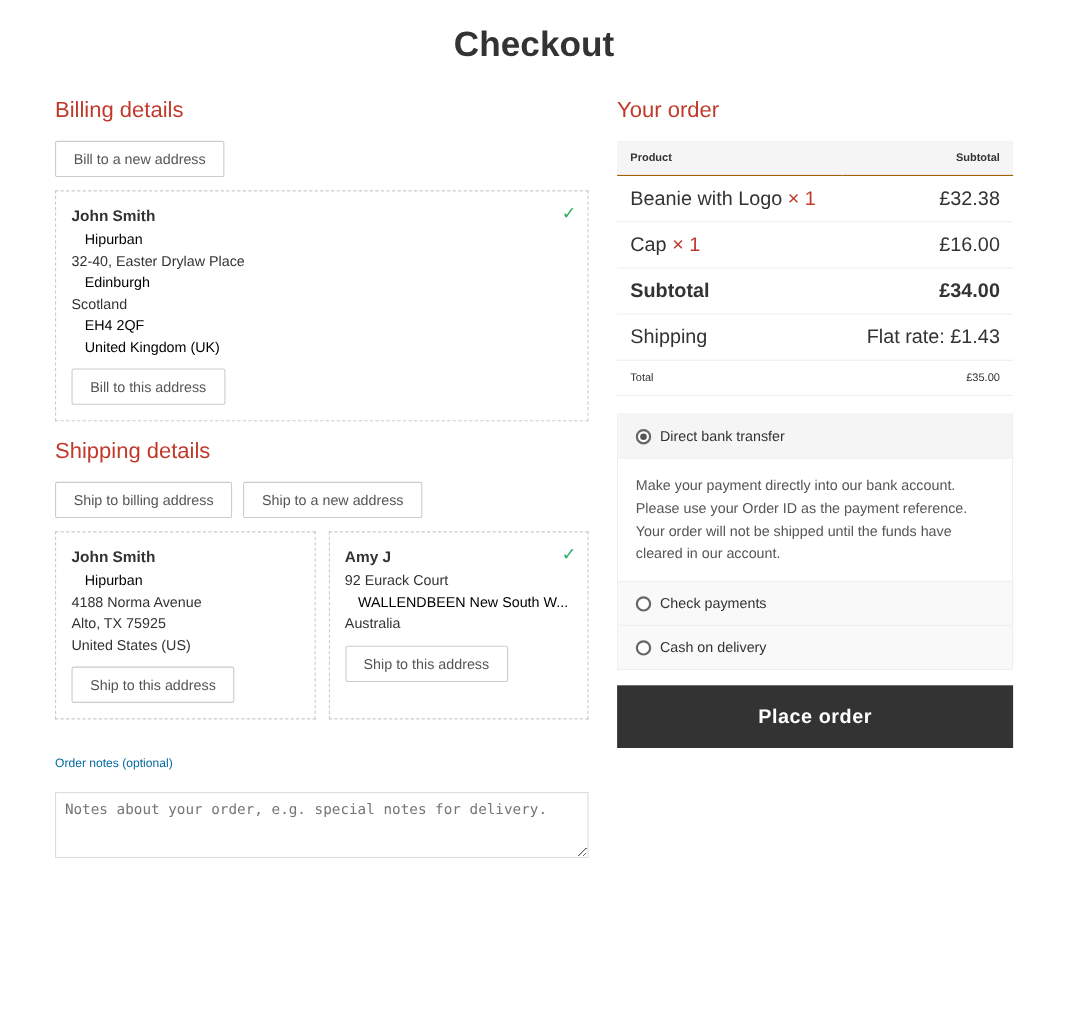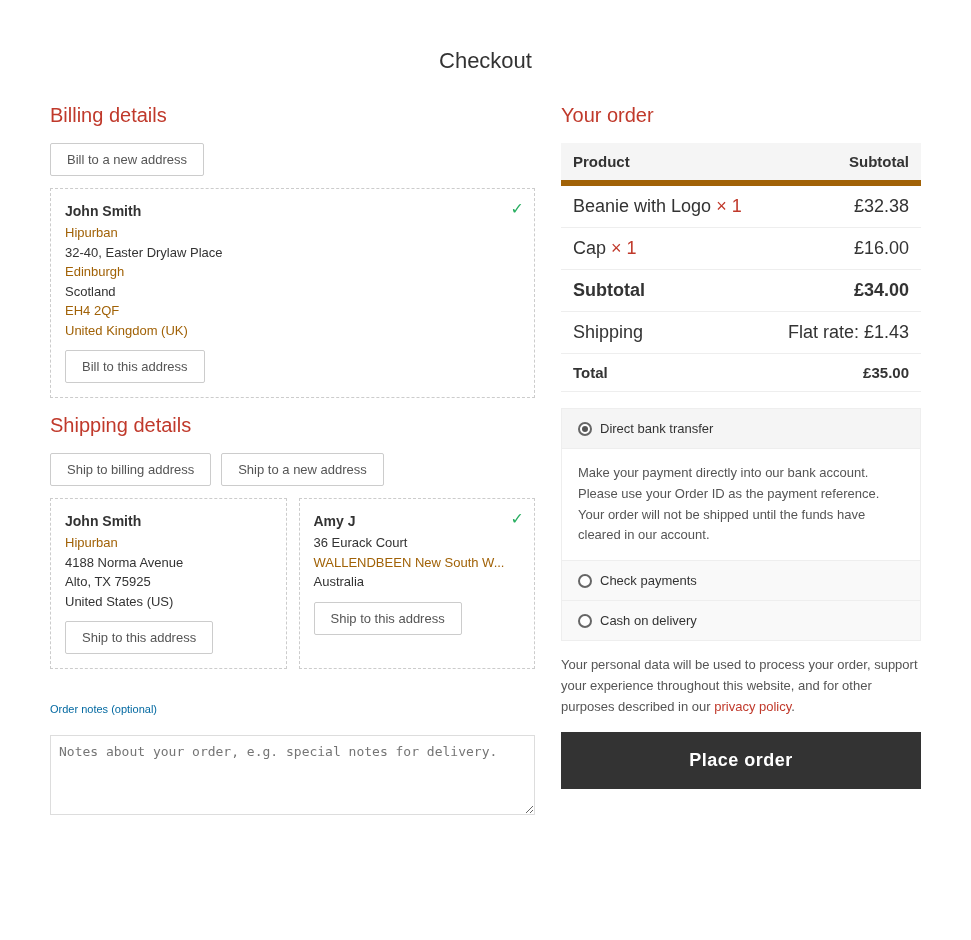--- a/index.html
+++ b/index.html
@@ -1,47 +1,47 @@
 <!DOCTYPE html>
 <html><head>
   <meta charset="utf-8">
   <style>
     * { box-sizing: border-box; margin: 0; padding: 0; }
     body { font-family: Arial, sans-serif; font-size: 14px; color: #333; background: #fff; }
-    .page-title { text-align: center; font-size: 22px; font-weight: 400; padding: 48px 0 20px; color: #333; }
+    .page-title { text-align: center; font-size: 32px; font-weight: 700; padding: 22px 0 20px; color: #333; }
     .checkout-layout { display: flex; gap: 26px; padding: 10px 50px 40px; max-width: 971px; margin: 0 auto; }
     .left-col { flex: 1; }
     .right-col { flex: 0 0 360px; }
     .section-title { font-size: 20px; color: #c0392b; margin-bottom: 16px; font-weight: normal; }
     .btn-outline { background: #fff; border: 1px solid #ccc; padding: 8px 16px; cursor: pointer; font-size: 13px; color: #555; border-radius: 2px; }
     .address-card { border: 1px dashed #ccc; padding: 14px; margin-bottom: 10px; position: relative; min-height: 80px; }
     .address-card .checkmark { position: absolute; top: 10px; right: 10px; color: #27ae60; font-size: 16px; }
     .address-name { font-weight: bold; margin-bottom: 4px; }
-    .address-line { color: #a16207; font-size: 13px; line-height: 1.5; }
+    .address-line { color: #000000; font-size: 13px; line-height: 1.5; margin-left: 12px; }
     .address-plain { font-size: 13px; line-height: 1.5; color: #333; }
     .address-actions { margin-top: 10px; }
     .billing-section { margin-bottom: 30px; }
     .shipping-section { }
     .address-grid { display: flex; gap: 12px; margin-bottom: 10px; flex-wrap: wrap; }
     .address-grid .address-card { flex: 1; min-width: 140px; }
     .new-address-btn-row { margin-bottom: 12px; display: flex; gap: 10px; }
     .order-notes-section { margin-top: 24px; }
     .order-notes-label { font-size: 11px; margin-bottom: 20px; color: #0369a1; }
-    .order-notes-textarea { width: 100%; height: 80px; border: 1px solid #ddd; padding: 8px; font-size: 13px; color: #b91c1c; resize: vertical; }
+    .order-notes-textarea { width: 100%; height: 60px; border: 1px solid #ddd; padding: 8px; font-size: 13px; color: #b91c1c; resize: vertical; }
 
     
     .your-order-title { font-size: 20px; color: #c0392b; margin-bottom: 16px; font-weight: normal; }
     .order-table { width: 100%; border-collapse: collapse; margin-bottom: 0; }
-    .order-table th { background: #f5f5f5; padding: 10px 12px; text-align: left; font-weight: bold; font-size: 15px; border-bottom: 6px solid #a16207; }
+    .order-table th { background: #f5f5f5; padding: 10px 12px; text-align: left; font-weight: bold; font-size: 10px; border-bottom: 1px solid #a16207; }
     .order-table th.subtotal-col { text-align: right; }
     .order-table td { padding: 10px 12px; border-bottom: 1px solid #eee; font-size: 18px; }
     .order-table td.price-col { text-align: right; }
     .order-table tr.totals-row td { font-weight: bold; }
     .order-table tr.shipping-row td { }
-    .order-table tr.total-row td { font-weight: bold; font-size: 15px; }
+    .order-table tr.total-row td { font-weight: normal; font-size: 10px; }
 
     
     .payment-section { margin-top: 16px; border: 1px solid #eee; }
     .payment-option { padding: 12px 16px; border-bottom: 1px solid #eee; display: flex; align-items: center; gap: 8px; cursor: pointer; background: #f9f9f9; }
     .payment-option.active { background: #f5f5f5; }
     .radio-circle { width: 14px; height: 14px; border-radius: 50%; border: 2px solid #666; display: inline-block; background: #fff; position: relative; flex-shrink: 0; }
     .radio-circle.filled::after { content: ''; width: 6px; height: 6px; background: #555; border-radius: 50%; position: absolute; top: 2px; left: 2px; }
     .payment-desc { padding: 14px 16px; font-size: 13px; color: #555; line-height: 1.6; background: #fff; border-bottom: 1px solid #eee; }
     .payment-option-label { font-size: 13px; }
     .privacy-text { margin-top: 14px; font-size: 13px; color: #555; line-height: 1.6; }
@@ -93,21 +93,21 @@
           <div class="address-plain">Alto, TX 75925</div>
           <div class="address-plain">United States (US)</div>
           <div class="address-actions">
             <button class="btn-outline">Ship to this address</button>
           </div>
         </div>
 
         <div class="address-card">
           <span class="checkmark">✓</span>
           <div class="address-name">Amy J</div>
-          <div class="address-plain">36 Eurack Court</div>
+          <div class="address-plain">92 Eurack Court</div>
           <div class="address-line">WALLENDBEEN New South W...</div>
           <div class="address-plain">Australia</div>
           <div class="address-actions">
             <button class="btn-outline">Ship to this address</button>
           </div>
         </div>
       </div>
     </div>
 
     <div class="order-notes-section">
@@ -164,19 +164,16 @@
       <div class="payment-option">
         <span class="radio-circle"></span>
         <span class="payment-option-label">Check payments</span>
       </div>
       <div class="payment-option" style="border-bottom:none;">
         <span class="radio-circle"></span>
         <span class="payment-option-label">Cash on delivery</span>
       </div>
     </div>
 
-    <p class="privacy-text">
-      <span>Your personal data will be used to process your order, support your experience throughout this website, and for other purposes described in our </span><a href="#">privacy policy</a><span>.</span>
-    </p>
 
     <button class="place-order-btn">Place order</button>
   </div>
 </div>
 
 </body></html>

